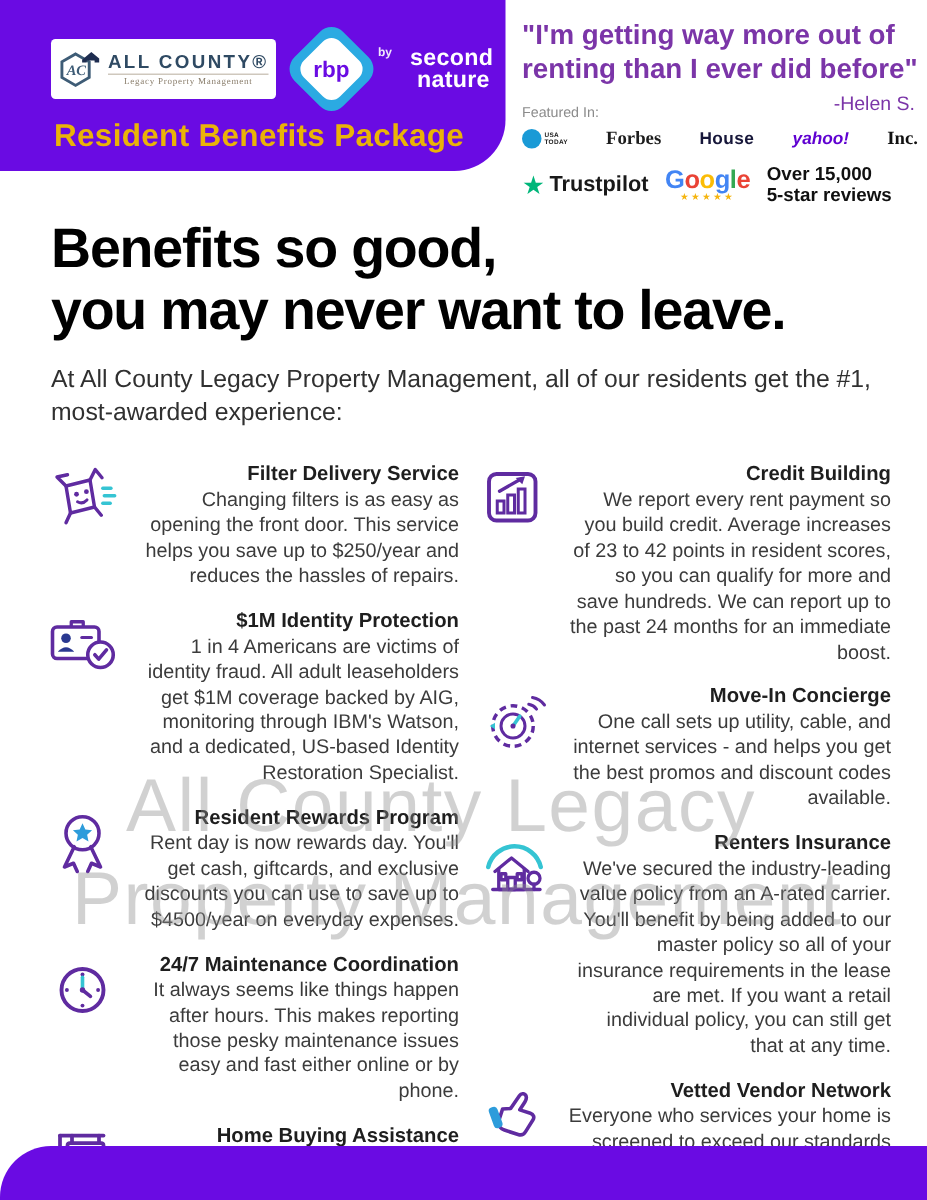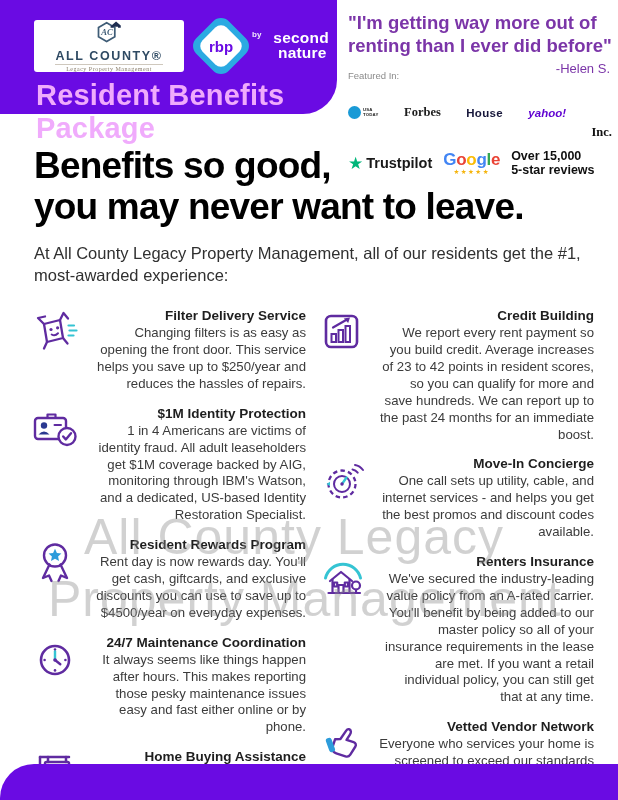--- a/index.html
+++ b/index.html
@@ -10,50 +10,50 @@
     background:#ffffff; overflow:hidden;
   }
 
   
   .header-block {
     position:absolute; top:0; left:0; width:337px; height:114px;
     background:#6A0BE3; border-radius:0 0 34px 0; z-index:2;
   }
   .logo-row { position:absolute; top:19px; left:34px; display:flex; align-items:center; }
   .ac-box {
-    width:150px; height:52px; background:#fff; border-radius:3px;
-    display:flex; align-items:center; justify-content:center; gap:5px;flex-direction:column;
+    width:150px; height:40px; background:#fff; border-radius:3px;
+    display:flex; align-items:center; justify-content:center; gap:5px;
   }
   .ac-text { text-align:center; }
   .ac-name { font-size:12.5px; font-weight:700; letter-spacing:1.6px; color:#2F4A63; }
   .ac-tagline { font-family:"Liberation Serif", serif; font-size:6px; letter-spacing:.5px; color:#8a7e6c; border-top:1px solid #cfc8bd; padding-top:1.5px; margin-top:1px; }
   .rbp { position:relative; width:54px; height:54px; margin-left:10px; flex:none; }
   .rbp-blue  { position:absolute; inset:4px;  background:#2BAAE2; border-radius:11px; transform:rotate(45deg); }
   .rbp-white { position:absolute; inset:10px; background:#ffffff; border-radius:8px;  transform:rotate(45deg); }
   .rbp-label { position:absolute; inset:0; display:flex; align-items:center; justify-content:center;
                color:#6A0BE3; font-weight:800; font-size:15px; }
   .sn { color:#fff; margin-left:4px; line-height:.92; }
   .sn .by { font-size:8px; font-weight:600; opacity:.9; vertical-align:6px; margin-right:12px; }
   .sn-line { display:inline-block; font-size:15.5px; font-weight:800; letter-spacing:.2px; }
-  .banner-title { position:absolute; top:79px; left:36px; color:#f0abfc; font-size:29px; font-weight:800; letter-spacing:.2px; }
+  .banner-title { position:absolute; top:79px; left:36px; color:#eab308; font-size:21px; font-weight:800; letter-spacing:.2px; }
 
   
   .quote { position:absolute; top:12px; left:348px; width:266px; z-index:2;
            color:#7B35A8; font-weight:700; font-size:18.5px; line-height:1.24; }
   .quote-attr { text-align:right; font-size:13px; font-weight:400; margin-top:3px; padding-right:4px; }
   .featured { position:absolute; top:70px; left:348px; width:264px; z-index:2; }
   .featured-label { font-size:9.5px; color:#8b8b8b; }
   .logo-strip { display:flex; align-items:center; justify-content:space-between; margin-top:4px; }
   .usat { display:flex; align-items:center; gap:2px; }
   .usat-dot { width:13px; height:13px; border-radius:50%; background:#1A9AD6; }
   .usat-txt { font-size:4.3px; font-weight:700; color:#1a1a1a; line-height:1.1; letter-spacing:.2px; }
   .press-forbes { font-family:"Liberation Serif", serif; font-weight:700; font-size:12.5px; color:#1d1d1d; }
   .press-house  { font-weight:800; font-size:11.5px; color:#17173a; letter-spacing:.3px; }
   .press-yahoo  { font-weight:800; font-style:italic; font-size:11.5px; color:#5F01D1; }
-  .press-inc    { font-family:"Liberation Serif", serif; font-weight:700; font-size:12.5px; color:#111;margin-top:40px; }
+  .press-inc    { font-family:"Liberation Serif", serif; font-weight:700; font-size:12.5px; color:#111; }
   .reviews { display:flex; align-items:center; gap:11px; margin-top:9px; }
   .tp { display:flex; align-items:center; gap:3px; }
   .tp-star { color:#00B67A; font-size:17px; line-height:1; }
   .tp-name { font-size:14.5px; font-weight:600; color:#191919; }
   .google { text-align:center; line-height:1; }
   .g-word { font-size:17px; font-weight:600; letter-spacing:-.3px; }
   .g1,.g4 { color:#4285F4; } .g2,.g6 { color:#EA4335; } .g3 { color:#FBBC05; } .g5 { color:#34A853; }
   .g-stars { font-size:6.5px; color:#F5B50F; letter-spacing:1.5px; margin-top:1px; }
   .review-count { font-size:12.5px; font-weight:700; color:#101010; line-height:1.15; }
 

